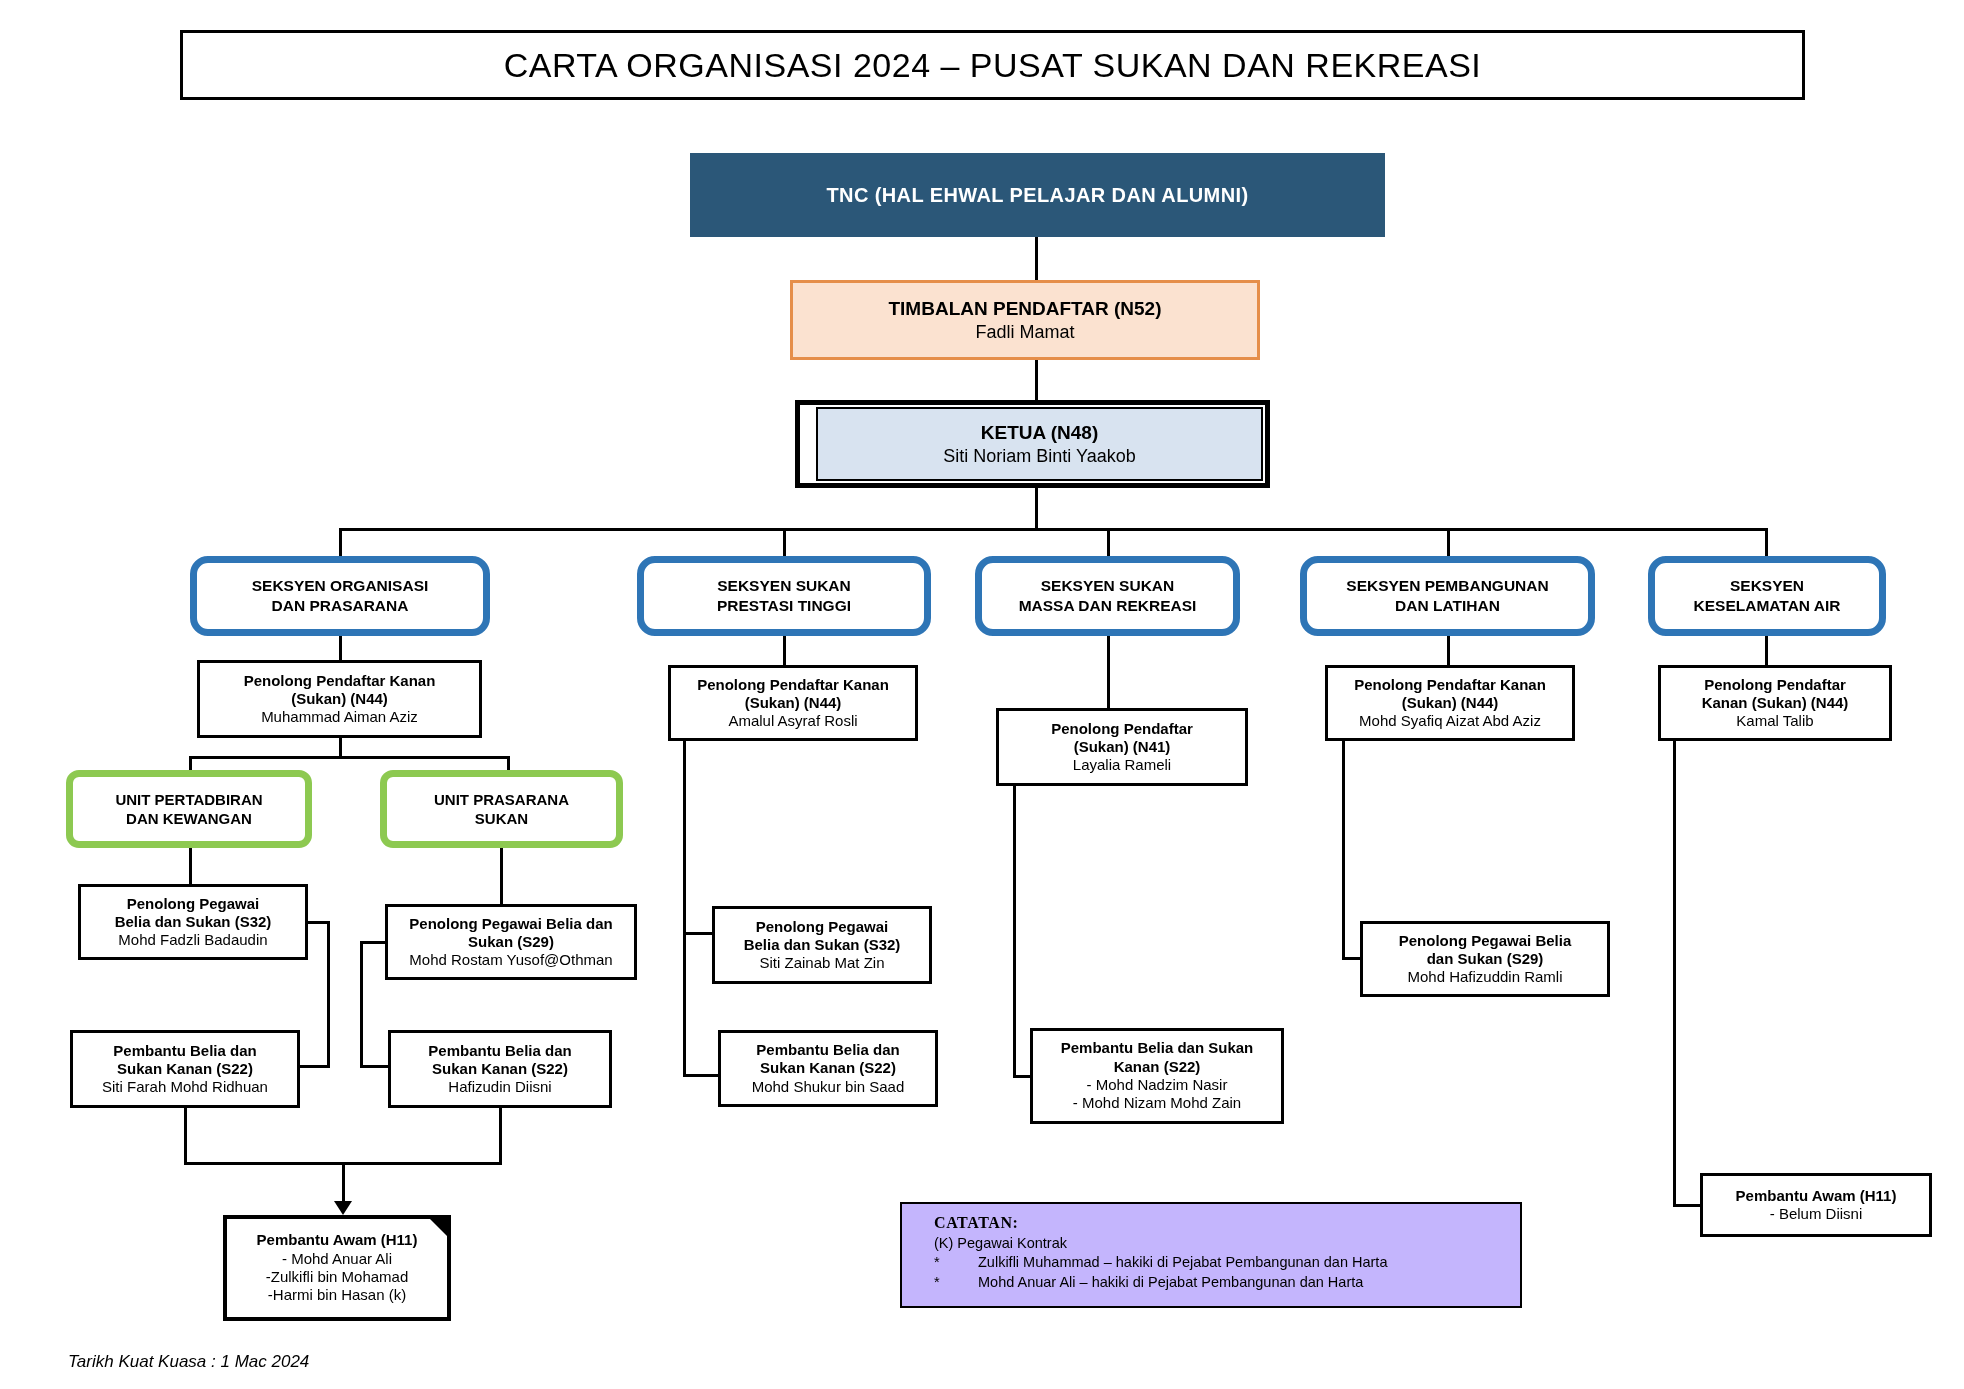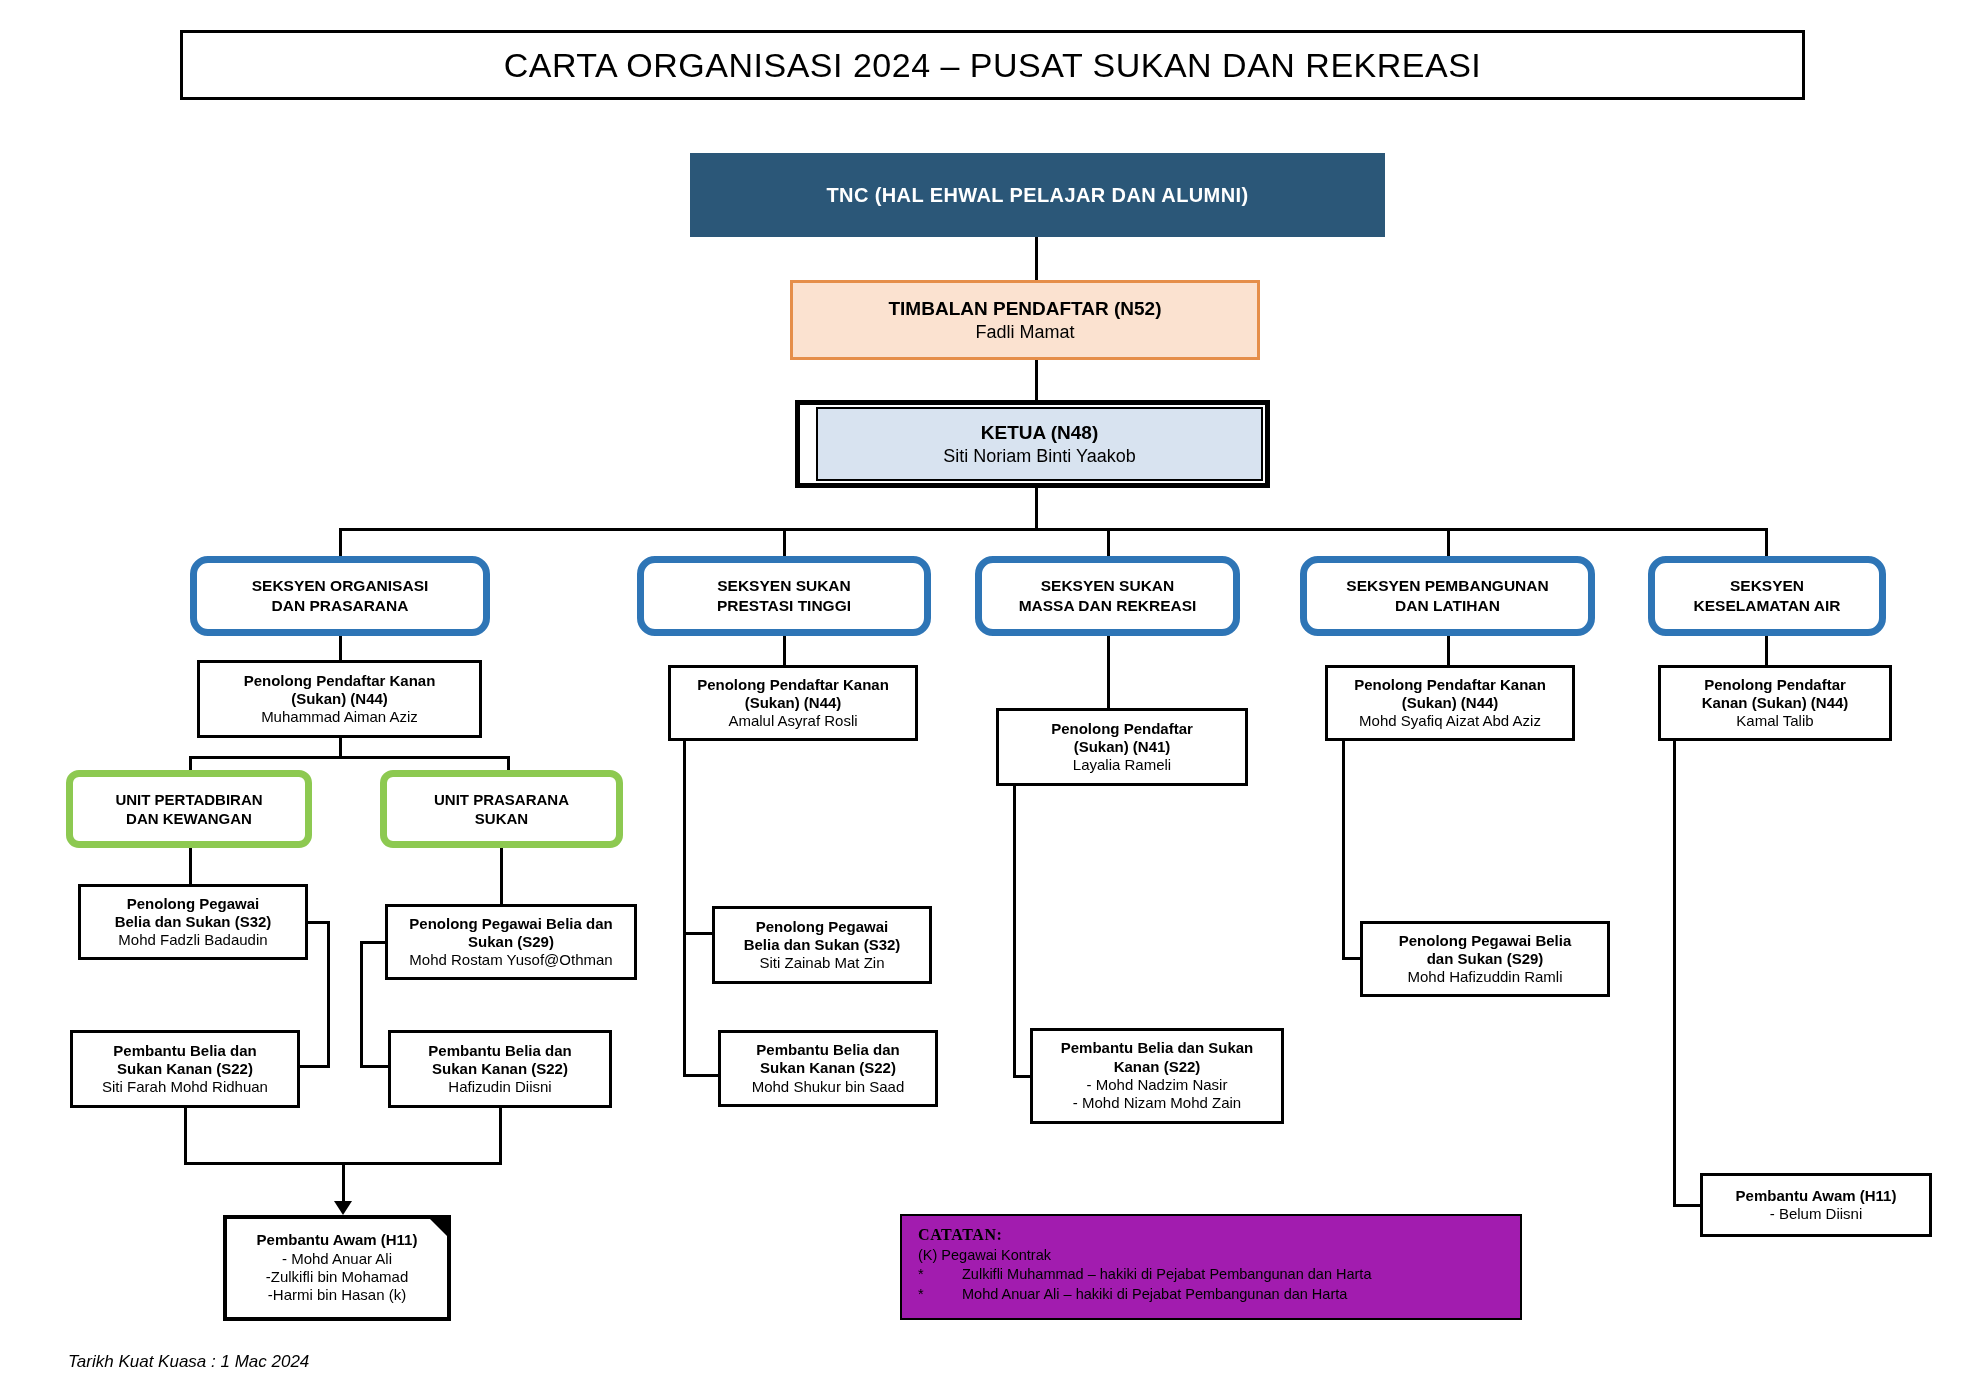--- a/index.html
+++ b/index.html
@@ -31,21 +31,21 @@
        align-items:center;justify-content:center;text-align:center;padding:2px 4px;}
   .box .t{font-weight:bold;font-size:15px;line-height:1.22;white-space:pre-line;}
   .box .n{font-size:15px;line-height:1.22;white-space:pre-line;}
   
   .hl,.vl{background:#000;}
   .arrow-down{width:0;height:0;border-left:9px solid transparent;border-right:9px solid transparent;
        border-top:14px solid #000;}
   .fold{position:absolute;top:0;right:0;width:0;height:0;
        border-top:17px solid #000;border-left:17px solid transparent;}
   
-  .catatan{border:2px solid #000;background:#a21caf;padding:8px 16px;font-size:14.5px;line-height:1.35;margin-top:12px;}
+  .catatan{border:2px solid #000;background:#c4b5fd;padding:8px 32px;font-size:14.5px;line-height:1.35;}
   .catatan .hd{font-family:"Liberation Serif",serif;font-weight:bold;font-size:16px;letter-spacing:.6px;}
   .note-row{display:grid;grid-template-columns:44px 1fr;}
   
   .footer{font-weight:normal;font-style:italic;font-size:17px;}
 </style>
 </head>
 <body>
 
 <div class="canvas">
 

